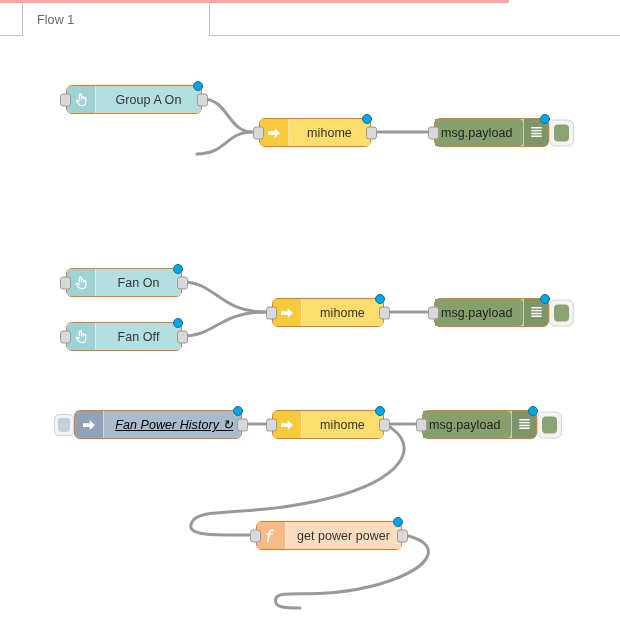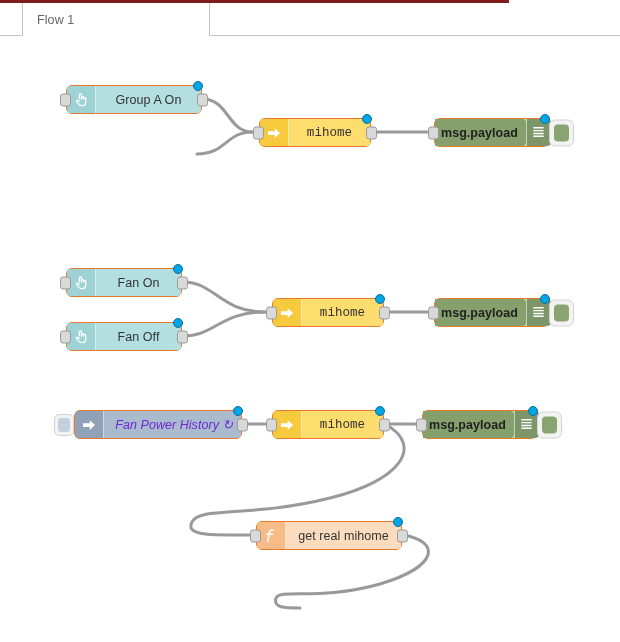--- a/index.html
+++ b/index.html
@@ -7,21 +7,21 @@
     margin: 0; padding: 0;
     width: 620px; height: 642px;
     background: #fff;
     font-family: "Liberation Sans", sans-serif;
     overflow: hidden;
   }
   #app {
     position: relative;
     width: 509px; height: 642px;
     background: #ffffff;
-    border-top: 3px solid #7f1d1d;
+    border-top: 3px solid #fca5a5;
   }
 
   
   .tabbar {
     position: absolute;
     left: 0; top: 0;
     width: 620px; height: 33px;
     background: #ffffff;
     border-bottom: 1px solid #c4c4c4;
   }
@@ -134,47 +134,47 @@
 
   
   .node.inject { background: #a9dbdd; }
   .node.inject .node-icon-box { background: #9ed3d6; }
   .node.inject .node-body { background: #b4dfe1; }
 
   
   .node.inject-repeat { background: #aebdcf; width: 175px; }
   .node.inject-repeat .node-icon-box { background: #8fa2b8; }
   .node.inject-repeat .node-body { background: #aabbcd; justify-content: flex-end; }
-  .node.inject-repeat .node-label { font-style: italic; color: #6d28d9; }
+  .node.inject-repeat .node-label { font-style: italic; color: #000000; text-decoration: underline; }
 
   
   .inject-btn {
     position: absolute;
     left: -21px; top: 50%;
     transform: translateY(-50%);
     width: 20px; height: 22px;
     background: #f3f3f3;
     border: 1.4px solid #d3d3d3;
     border-radius: 5px;
   }
   .inject-btn .inner {
     position: absolute;
     left: 3px; top: 3px;
     width: 12px; height: 14px;
     background: #c3d0de;
     border-radius: 3px;
   }
 
   
-  .node.mihome { background: #fbd75b; width: 112px; font-family: Liberation Mono, monospace; }
+  .node.mihome { background: #fbd75b; width: 112px; }
   .node.mihome .node-icon-box { background: #f7c93c; }
   .node.mihome .node-body { background: #fddd6e; }
 
   
-  .node.debug { background: #bef264; width: 115px; font-weight: bold; }
+  .node.debug { background: #bef264; width: 115px; }
   .node.debug .node-body {
     background: #86a06d;
     justify-content: flex-start;
     padding-left: 6px;
   }
   .node.debug .node-label { color: #1f1f1f; }
   .node.debug .dbg-icon-box {
     width: 25px; flex: 0 0 25px;
     background: #7c966a;
     display: flex; align-items: center; justify-content: center;
@@ -430,19 +430,19 @@
       <div class="port in"></div>
       <div class="port out"></div>
       <div class="status-dot"></div>
       <div class="node-icon-box">
         <svg width="18" height="18" viewBox="0 0 24 24" fill="none" stroke="#ffffff" stroke-width="2.1" stroke-linecap="round">
           <path d="M15 4.5c-2.6-1-4.6.1-5.1 3L7.6 19.5"></path>
           <path d="M6.7 9.4h7.2"></path>
         </svg>
       </div>
       <div class="node-body">
-        <span class="node-label">get real mihome</span>
+        <span class="node-label">get power power</span>
       </div>
     </div>
 
 
   </div>
 </div>
 
 </body></html>

